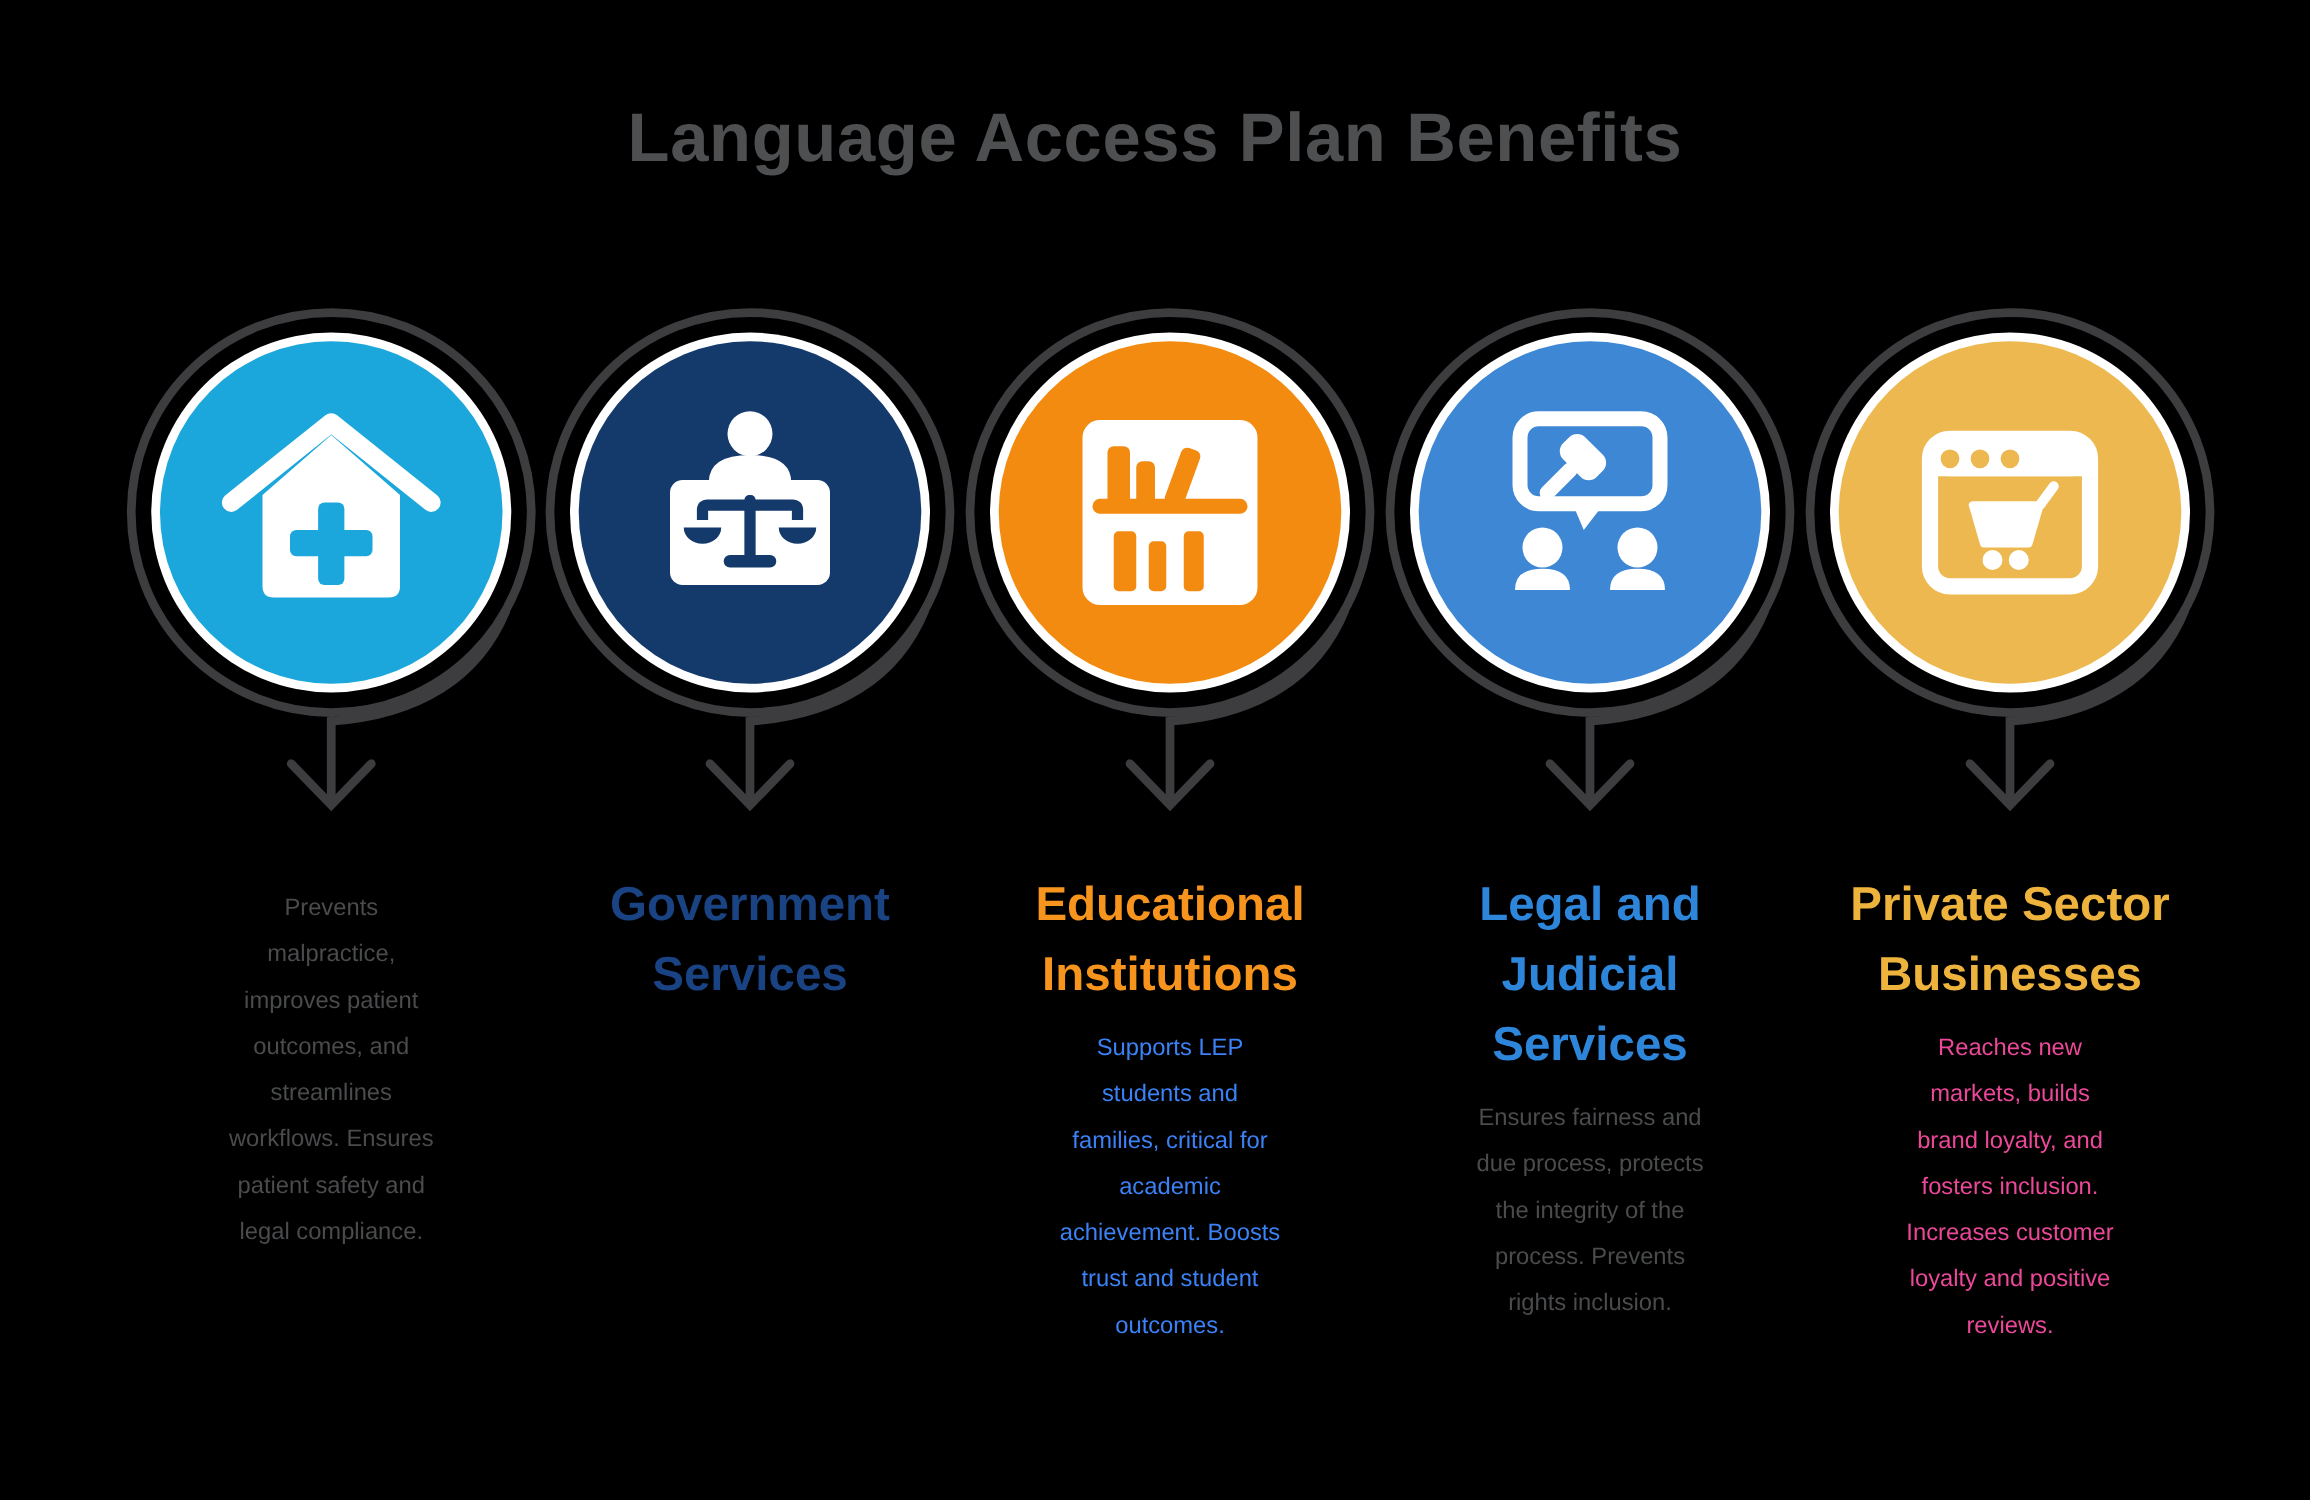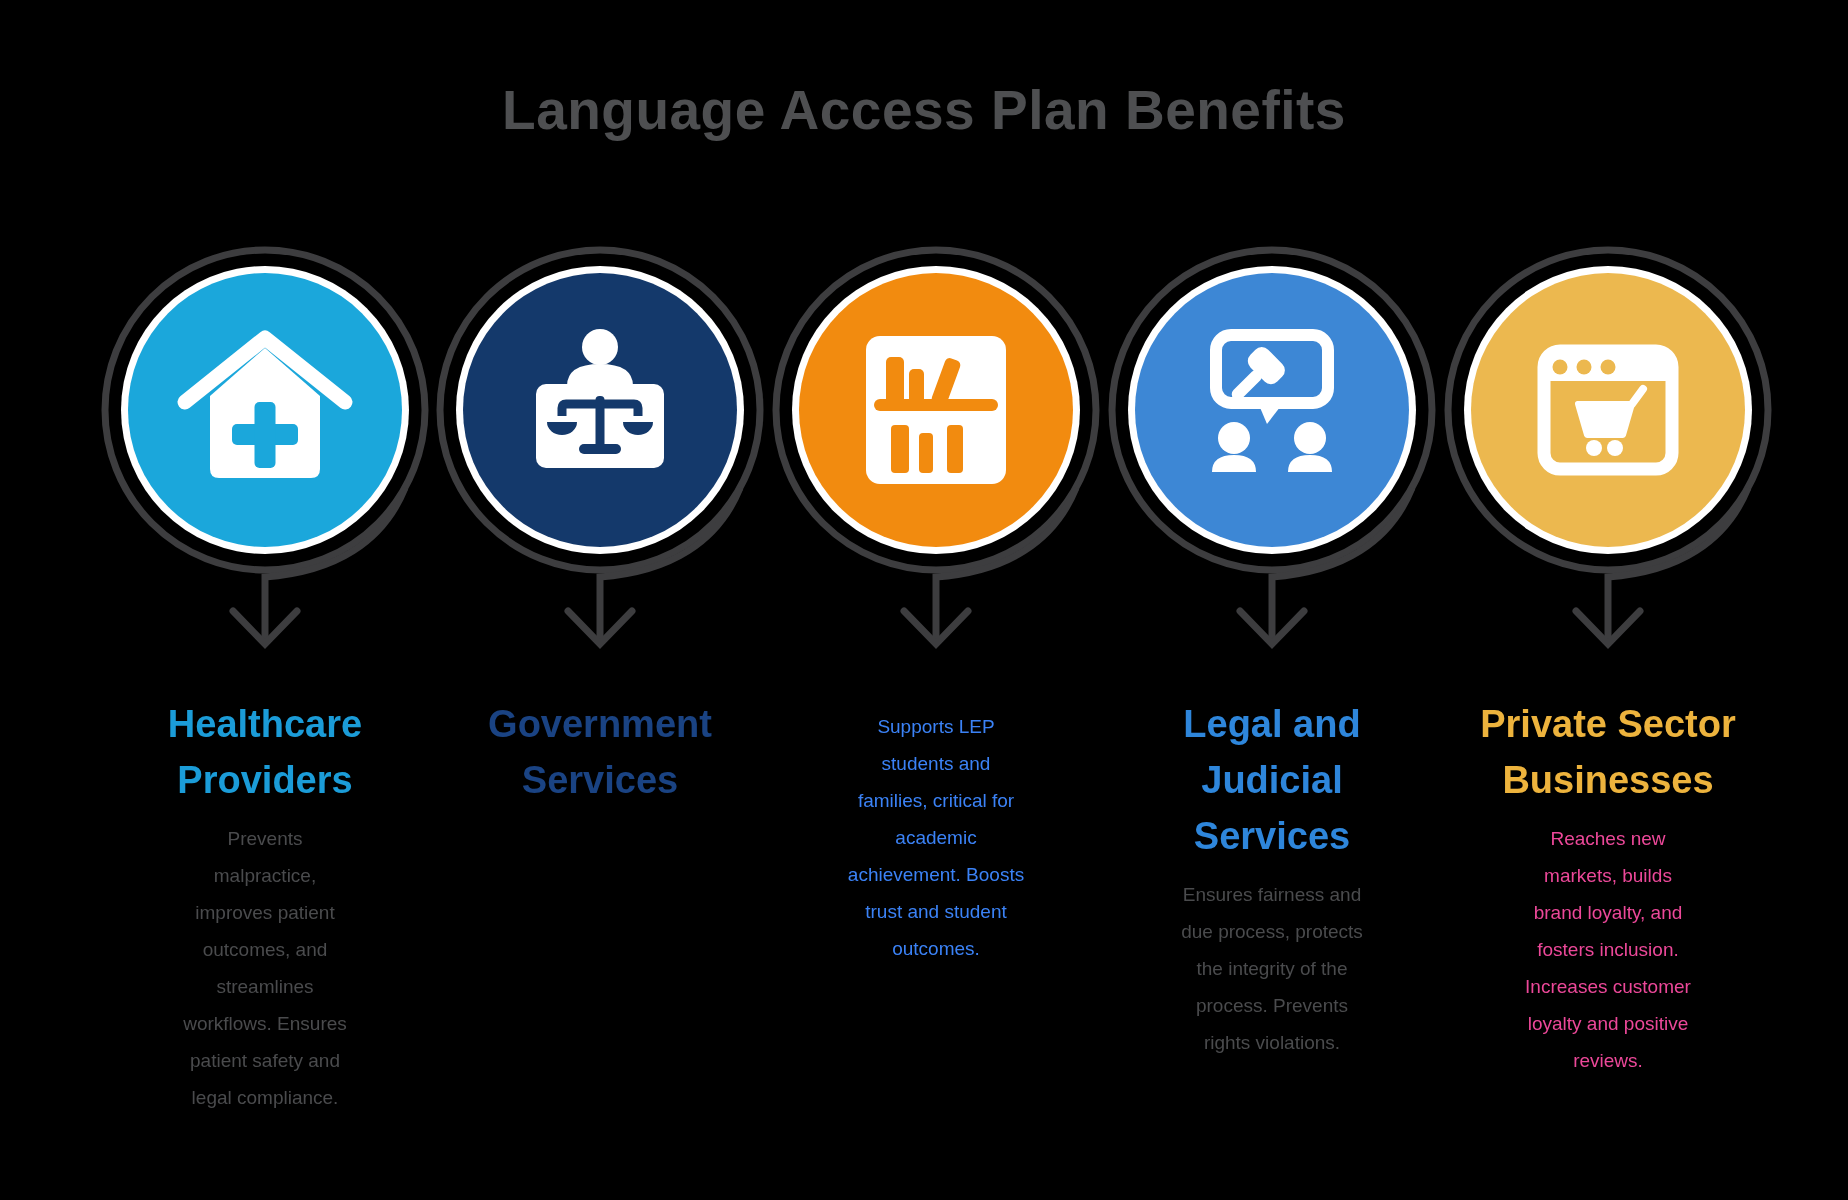--- a/index.html
+++ b/index.html
@@ -115,56 +115,56 @@
       <circle cx="-24" cy="-43" r="7.5" fill="#ecb84f"></circle>
       <circle cx="0" cy="-43" r="7.5" fill="#ecb84f"></circle>
       <path d="M-30,-6 L24,-6 L15,25 L-21,25 Z" fill="#ffffff" stroke="#ffffff" stroke-width="6" stroke-linejoin="round"></path>
       <path d="M24,-6 L35,-21" fill="none" stroke="#ffffff" stroke-width="8" stroke-linecap="round"></path>
       <circle cx="-14" cy="38" r="8" fill="#ffffff"></circle>
       <circle cx="7" cy="38" r="8" fill="#ffffff"></circle>
     </g>
   </svg>
 
   <div class="col u1">
-    <div class="heading" style="color: rgb(27, 156, 216);">Healthcare
-Providers</div>
     <div class="desc" style="color: rgb(74, 75, 77);">Prevents
 malpractice,
 improves patient
 outcomes, and
 streamlines
 workflows. Ensures
 patient safety and
 legal compliance.</div>
   </div>
 
   <div class="col u2">
     <div class="heading" style="color: rgb(26, 67, 131);">Government
 Services</div>
   </div>
 
   <div class="col u3">
+    <div class="heading" style="color: rgb(247, 148, 29);">Educational
+Institutions</div>
     <div class="desc" style="color: #3b82f6;">Supports LEP
 students and
 families, critical for
 academic
 achievement. Boosts
 trust and student
 outcomes.</div>
   </div>
 
   <div class="col u4">
     <div class="heading" style="color: rgb(46, 134, 219);">Legal and
 Judicial
 Services</div>
     <div class="desc" style="color: rgb(74, 75, 77);">Ensures fairness and
 due process, protects
 the integrity of the
 process. Prevents
-rights violations.</div>
+rights inclusion.</div>
   </div>
 
   <div class="col u5">
     <div class="heading" style="color: rgb(237, 179, 61);">Private Sector
 Businesses</div>
     <div class="desc" style="color: #ec4899;">Reaches new
 markets, builds
 brand loyalty, and
 fosters inclusion.
 Increases customer

